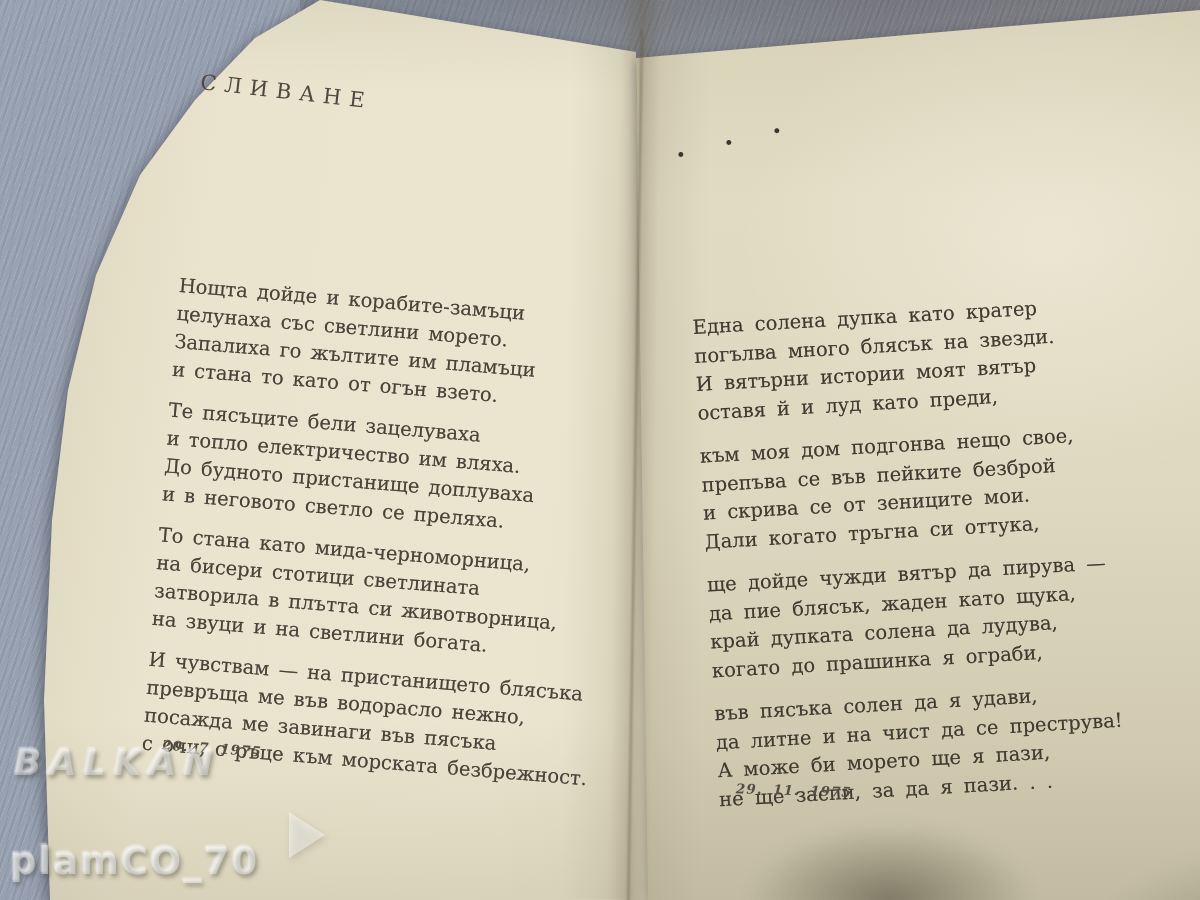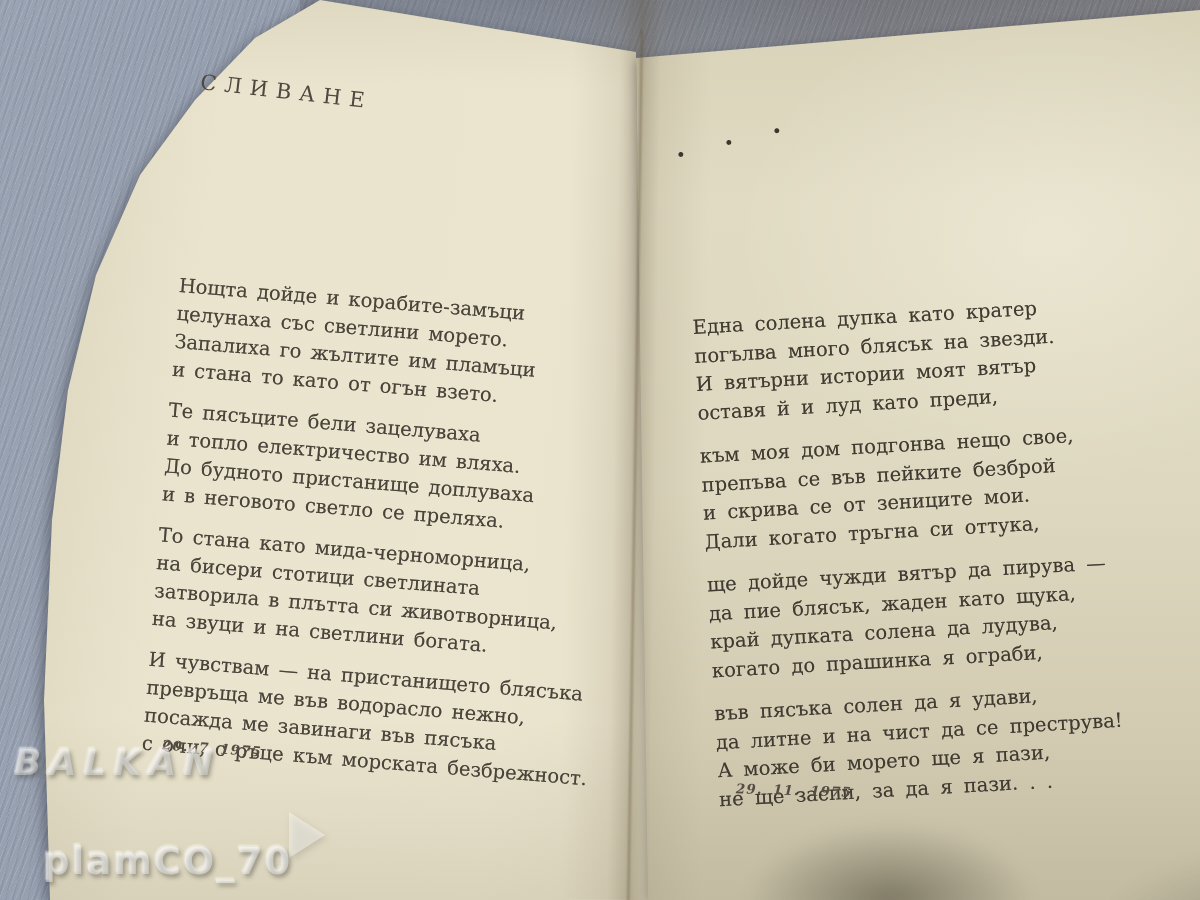--- a/index.html
+++ b/index.html
@@ -81,21 +81,21 @@
     text-shadow:2px 3px 4px rgba(70,70,60,0.45), -1px -2px 2px rgba(255,255,255,0.55);
   }
   .wm-balkan{left:14px;top:742px;font-size:36px;font-style:italic;letter-spacing:7px;color:rgba(255,255,255,0.34);}
   .wm-auction{left:6px;top:756px;font-size:66px;letter-spacing:1px;color:rgba(255,255,255,0.44);}
   .wm-play{
     left:289px;top:812px;width:0;height:0;
     border-left:36px solid rgba(255,255,255,0.42);
     border-top:23px solid transparent;border-bottom:23px solid transparent;
     filter:drop-shadow(2px 3px 3px rgba(70,70,60,0.4));
   }
-  .wm-plamco{left:10px;top:840px;font-size:37px;letter-spacing:2px;color:rgba(255,255,255,0.42);margin-left:33px;}
+  .wm-plamco{left:10px;top:840px;font-size:37px;letter-spacing:2px;color:rgba(255,255,255,0.42);}
 </style>
 </head>
 <body>
 
 <div class="scene">
 
   <div class="fabric-shade-top"></div>
 
   <div class="page-left-wrap">
     <div class="page-left"></div>

